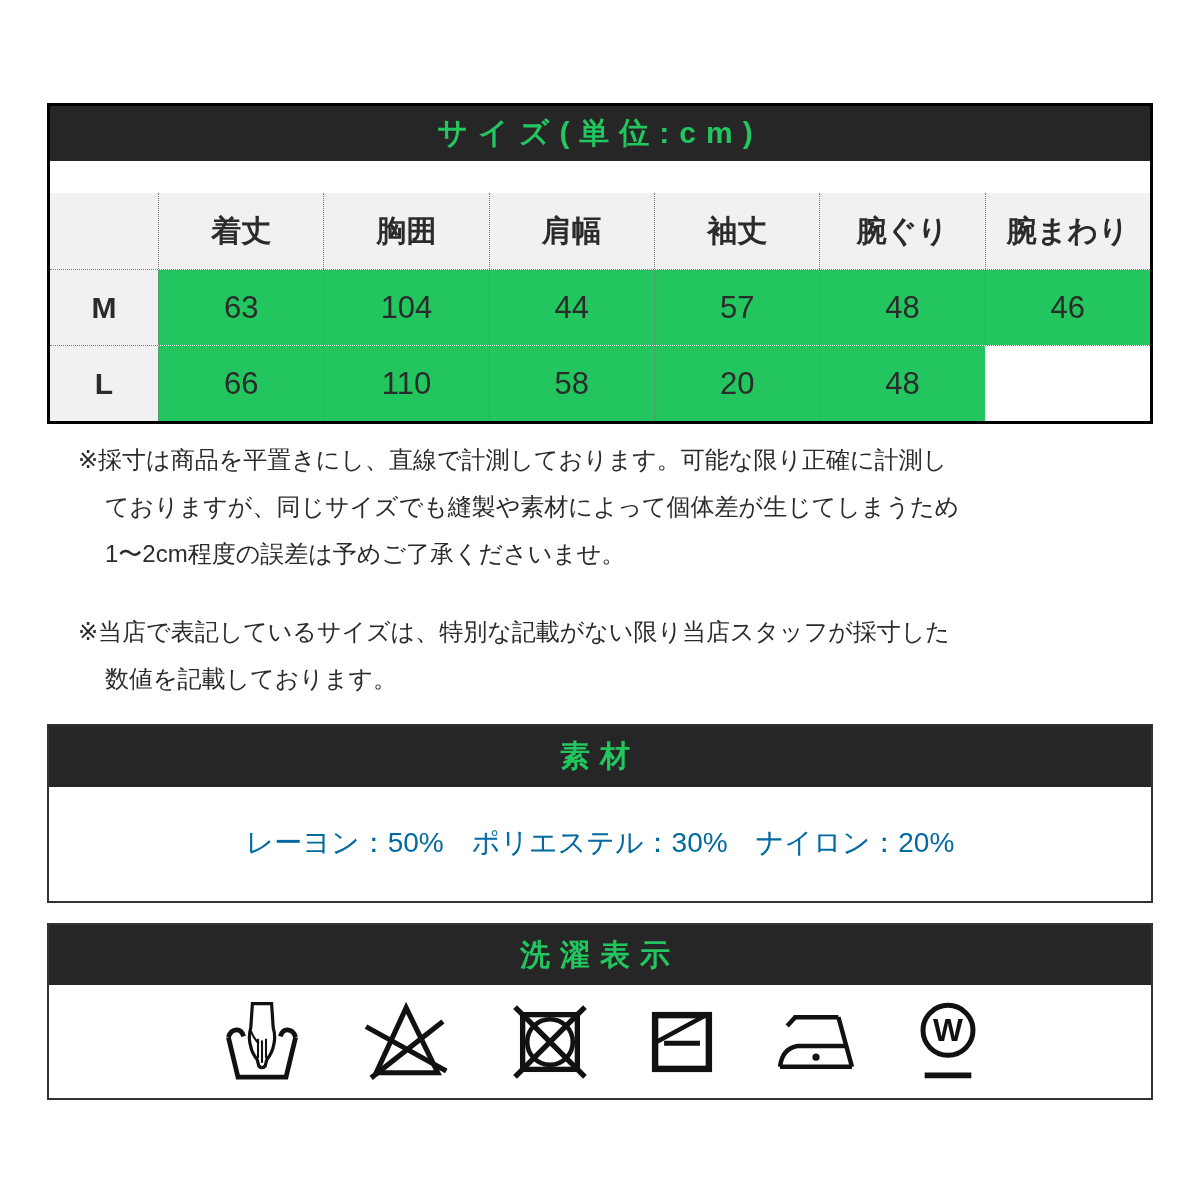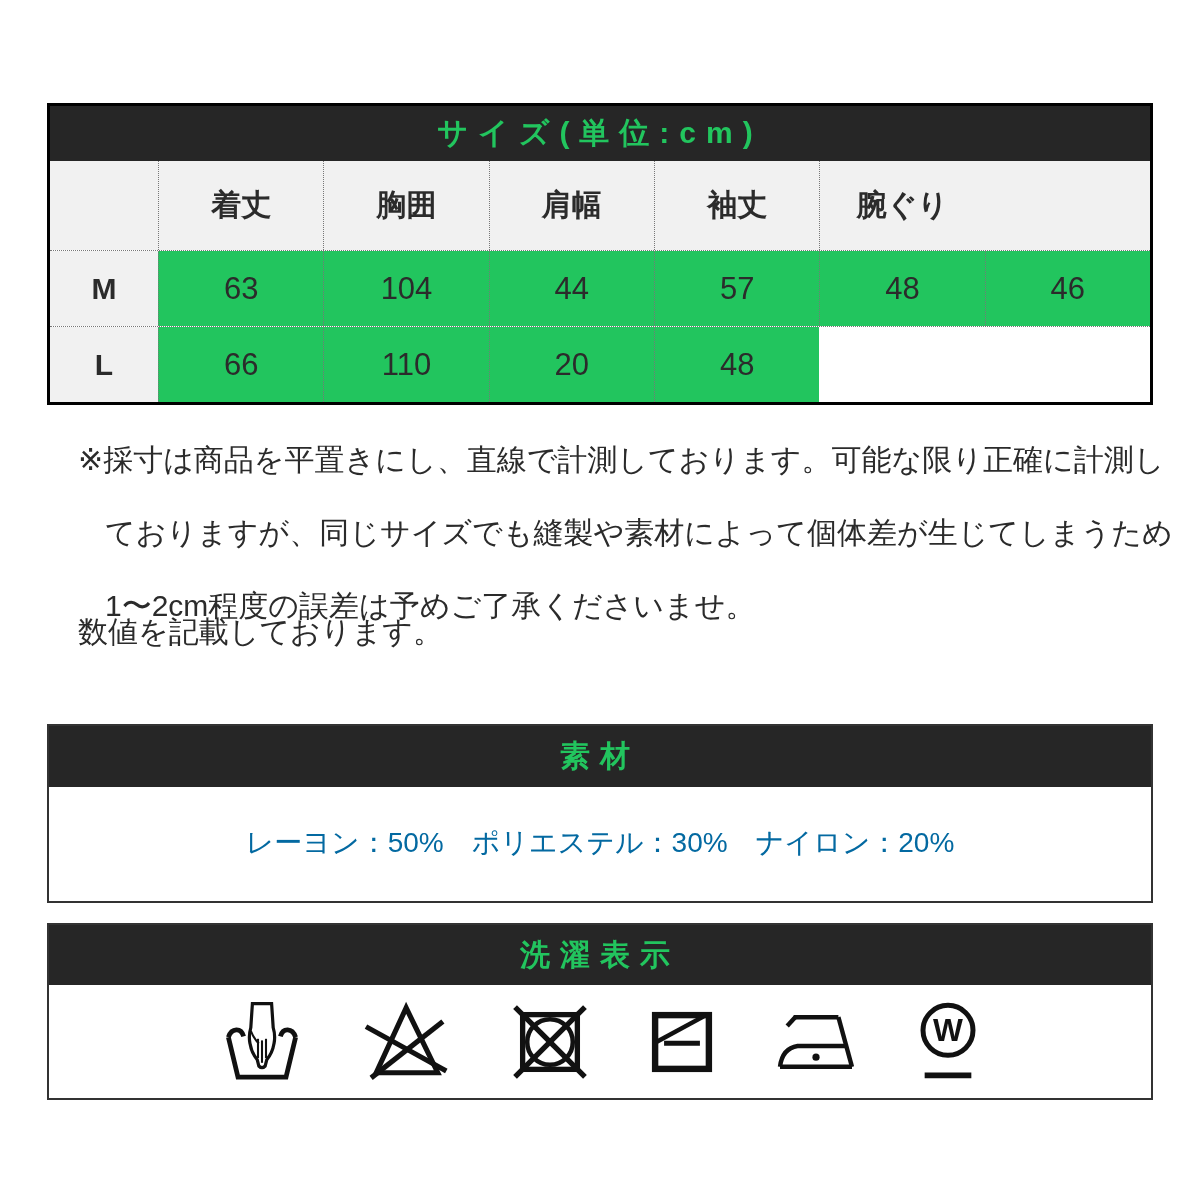--- a/index.html
+++ b/index.html
@@ -22,32 +22,32 @@
     display:flex; align-items:center; justify-content:center;
     font-weight:bold; font-size:30px; letter-spacing:10px;
   }
   .size-table .title-bar { height:55px; }
   .sz-grid { display:grid; grid-template-columns:108px repeat(6,1fr); }
   .sz-grid .cell {
     display:flex; align-items:center; justify-content:center;
     font-size:30px;
   }
   .sz-grid .cell + .cell { border-left:1px dotted #777; }
-  .header-row { height:89px; background:#f1f1f1; }
+  .header-row { height:76px; background:#f1f1f1;margin-top:32px; }
   .header-row .cell { font-weight:bold; }
   .data-row { height:76px; border-top:1px dotted #777; }
   .data-row .cell { background:#22c55e; font-size:31px; }
   .data-row .size-label { background:#f1f1f1; font-weight:bold; font-size:30px; }
 
   
-  .note { left:78px; width:1010px; font-size:30px; line-height:47px; color:#2b2b2b; }
+  .note { left:78px; width:1010px; font-size:24px; line-height:47px; color:#2b2b2b; }
   .note-1 { top:436px; }
   .note-2 { top:608px; }
   .note .note-line { white-space:nowrap; }
-  .note .note-line + .note-line { padding-left:27px;margin-top:26px; }
+  .note .note-line + .note-line { padding-left:27px; }
 
   
   .frame-box { left:47px; width:1106px; border:2px solid #333; background:#fff; }
   .material-box { top:724px; height:179px; }
   .material-box .title-bar { height:61px; }
   .material-box .box-content {
     height:112px; display:flex; align-items:center; justify-content:center;
     font-size:28px; color:#0369a1;
   }
   .laundry-box { top:923px; height:177px; }
@@ -64,48 +64,51 @@
 <section class="abs size-table">
   <div class="title-bar">サイズ(単位:cm)</div>
 
   <div class="sz-grid header-row">
     <div class="cell corner"></div>
     <div class="cell">着丈</div>
     <div class="cell">胸囲</div>
     <div class="cell">肩幅</div>
     <div class="cell">袖丈</div>
     <div class="cell">腕ぐり</div>
+    <div class="cell">腕まわり</div>
   </div>
 
   <div class="sz-grid data-row">
     <div class="cell size-label">M</div>
     <div class="cell">63</div>
     <div class="cell">104</div>
     <div class="cell">44</div>
     <div class="cell">57</div>
     <div class="cell">48</div>
     <div class="cell">46</div>
   </div>
 
   <div class="sz-grid data-row">
     <div class="cell size-label">L</div>
     <div class="cell">66</div>
     <div class="cell">110</div>
+    <div class="cell">58</div>
     <div class="cell">20</div>
     <div class="cell">48</div>
   </div>
 </section>
 
 <div class="abs note note-1">
   <div class="note-line">※採寸は商品を平置きにし、直線で計測しております。可能な限り正確に計測し</div>
   <div class="note-line">ておりますが、同じサイズでも縫製や素材によって個体差が生じてしまうため</div>
   <div class="note-line">1〜2cm程度の誤差は予めご了承くださいませ。</div>
 </div>
 
 <div class="abs note note-2">
+  <div class="note-line">※当店で表記しているサイズは、特別な記載がない限り当店スタッフが採寸した</div>
   <div class="note-line">数値を記載しております。</div>
 </div>
 
 <section class="abs frame-box material-box">
   <div class="title-bar">素材</div>
   <div class="box-content">レーヨン：50%　ポリエステル：30%　ナイロン：20%</div>
 </section>
 
 <section class="abs frame-box laundry-box">
   <div class="title-bar">洗濯表示</div>

